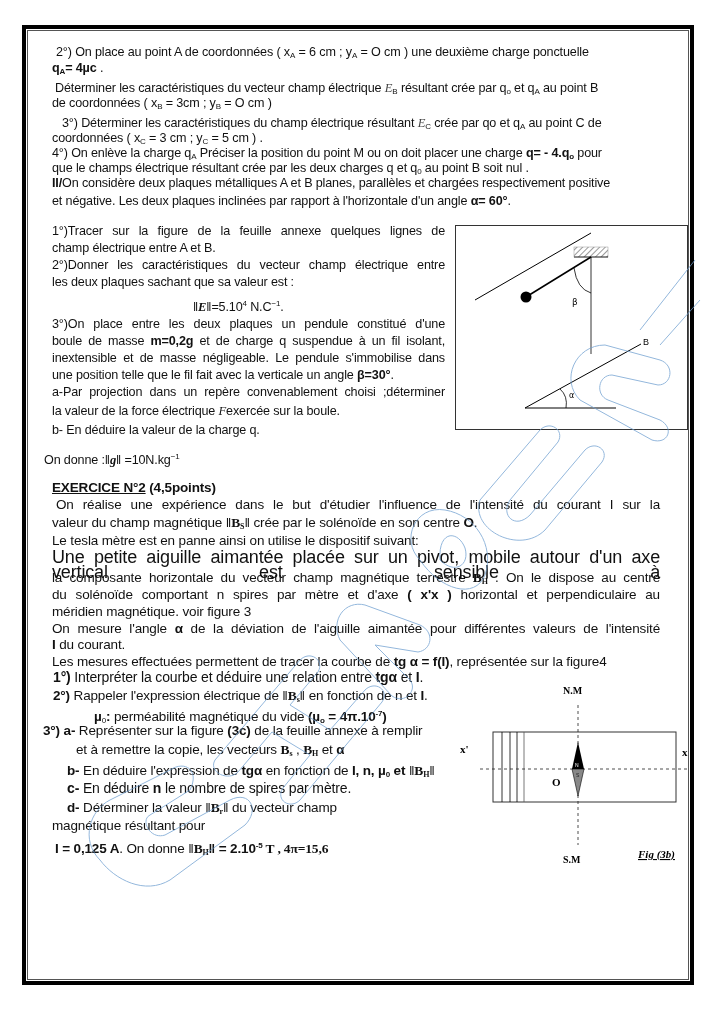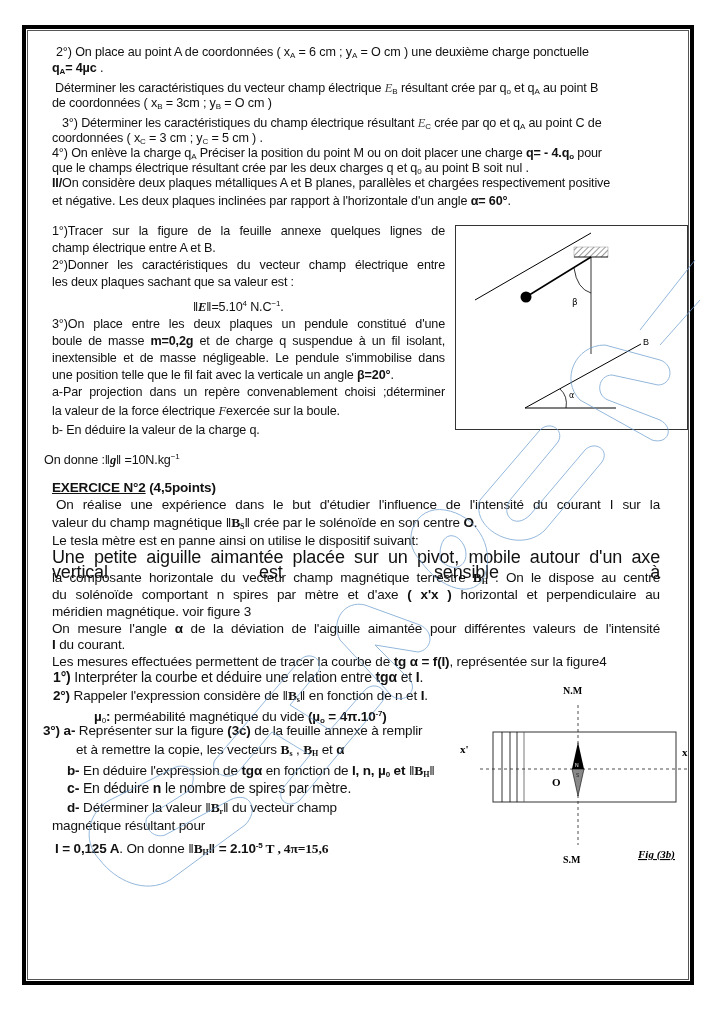--- a/index.html
+++ b/index.html
@@ -66,21 +66,21 @@
 <div class="txt" style="left:52px; top:275px;">les deux plaques sachant que sa valeur est :</div>
 <div class="txt" style="left:193px; top:296px;">
   <span>‖</span><span class="ser" style="font-style:italic; font-weight:bold;">E</span><span>‖</span><span>=5.10</span><sup>4</sup><span> N.C</span><sup>−1</sup><span>.</span>
 </div>
 <div class="txt j" style="left:52px; top:317px; width:393px;">3°)On place entre les deux plaques un pendule constitué d'une</div>
 <div class="txt" style="left:52px; top:334px; width:393px; white-space:normal; text-align:justify; text-align-last:justify;">
   <span>boule de masse </span><b>m=0,2g</b><span> et de charge q suspendue à un fil isolant,</span>
 </div>
 <div class="txt j" style="left:52px; top:351px; width:393px;">inextensible et de masse négligeable. Le pendule s'immobilise dans</div>
 <div class="txt" style="left:52px; top:368px;">
-  <span>une position telle que le fil fait avec la verticale un angle </span><b>β=20°</b><span>.</span>
+  <span>une position telle que le fil fait avec la verticale un angle </span><b>β=30°</b><span>.</span>
 </div>
 <div class="txt j" style="left:52px; top:385px; width:393px;">a-Par projection dans un repère convenablement choisi ;déterminer</div>
 <div class="txt" style="left:52px; top:404px;">
   <span>la valeur de la force électrique  </span><span class="ser" style="font-style:italic;">F</span><span>exercée sur la boule.</span>
 </div>
 <div class="txt" style="left:52px; top:423px;">b- En déduire la valeur de la charge q.</div>
 <div class="txt" style="left:44px; top:449px;">
   <span>On donne :‖</span><span class="ser" style="font-style:italic; font-weight:bold;">g</span><span>‖ =10N.kg</span><sup>−1</sup>
 </div>
 
@@ -130,21 +130,21 @@
 <div class="txt" style="left:52px; top:637px; font-size:13.5px;">
   <b>I</b><span> du courant.</span>
 </div>
 <div class="txt" style="left:52px; top:654px; font-size:13.5px;">
   <span>Les mesures effectuées permettent de tracer la courbe de </span><b>tg α = f(I)</b><span>, représentée sur la figure4</span>
 </div>
 <div class="txt" style="left:53px; top:670px; font-size:14px;">
   <b>1°)</b><span> Interpréter la courbe et déduire une relation entre </span><b>tgα</b><span> et </span><b>I</b><span>.</span>
 </div>
 <div class="txt" style="left:53px; top:688px; font-size:13.5px;">
-  <b>2°)</b><span> Rappeler l'expression considère de ‖</span><span class="vec">B</span><sub class="vec">s</sub><span>‖ en fonction de n   et </span><b>I</b><span>.</span>
+  <b>2°)</b><span> Rappeler l'expression électrique de ‖</span><span class="vec">B</span><sub class="vec">s</sub><span>‖ en fonction de n   et </span><b>I</b><span>.</span>
 </div>
 <div class="txt" style="left:94px; top:706px; font-size:13.5px;">
   <b>µ</b><sub>0</sub><b>:</b><span> perméabilité magnétique du vide </span><b><span>(µ</span><sub>o</sub><span> = 4π.10</span><sup>-7</sup><span>)</span></b>
 </div>
 <div class="txt" style="left:43px; top:723px; font-size:13.5px;">
   <b>3°) a-</b><span> Représenter sur la figure </span><b>(3c)</b><span> de la feuille annexe à remplir</span>
 </div>
 <div class="txt" style="left:76px; top:742px; font-size:13.5px;">
   <span>et à remettre la copie, les vecteurs  </span><span class="vec">B</span><sub class="vec">s</sub><span> , </span><span class="vec">B</span><sub class="vec">H</sub><span> et </span><b>α</b>
 </div>

